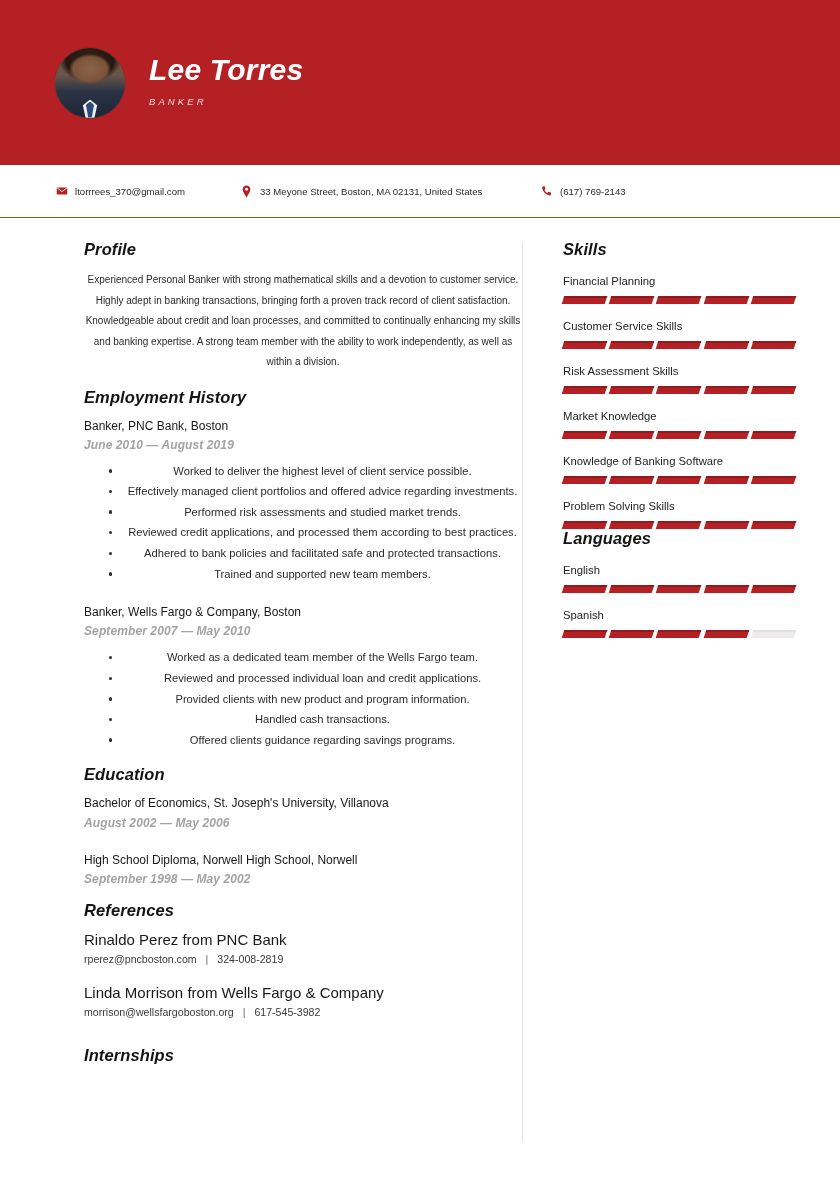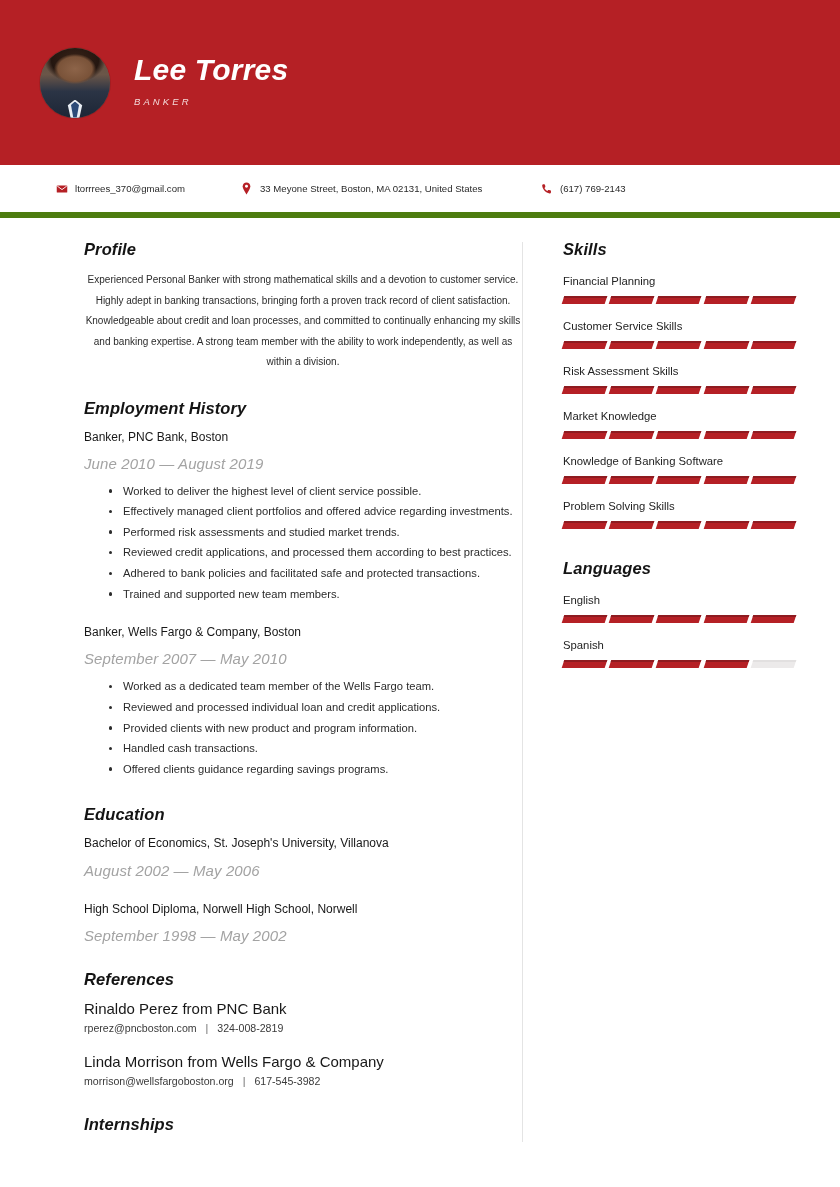--- a/index.html
+++ b/index.html
@@ -23,21 +23,21 @@
     background: #ffffff;
   }
 
   
   .header {
     position: relative;
     height: 165px;
     background: #b52025;
     display: flex;
     align-items: center;
-    padding-left: 40px;
+    padding-left: 55px;
     box-sizing: border-box;
   }
   .avatar {
     width: 70px;
     height: 70px;
     border-radius: 50%;
     overflow: hidden;
     flex: 0 0 auto;
     position: relative;
     background: #6d5a4e;
@@ -101,21 +101,21 @@
     text-transform: uppercase;
   }
 
   
   .contact-bar {
     height: 53px;
     display: flex;
     align-items: center;
     padding: 8px 55px;
     box-sizing: border-box;
-    border-bottom: 6px solid #4d7c0f;
+    border-bottom: 1px solid #4d7c0f;
     margin: 0 0 0 0;
   }
   .contact-inner {
     display: flex;
     align-items: center;
     width: 100%;
   }
   .contact-item {
     display: flex;
     align-items: center;
@@ -162,55 +162,57 @@
   }
 
   h2.section {
     font-size: 16.5px;
     font-weight: bold;
     font-style: italic;
     color: #141414;
     margin: 0 0 11px 0;
     letter-spacing: 0.1px;
   }
-  .col-main h2.section { margin-top: 26px; }
+  .col-main h2.section { margin-top: 15px; }
   .col-main h2.section:first-child { margin-top: 0; }
 
   .profile-text {
     font-size: 10px;
     line-height: 20.5px;
     color: #2b2b2b;
     margin: 0;
     text-align: center;
   }
 
   .entry { margin-top: 14px; }
   .entry:first-of-type { margin-top: 0; }
   .entry-title {
     font-size: 12px;
     color: #181818;
     line-height: 1.35;
   }
   .entry-date {
-    font-size: 15px;
+    font-size: 12px;
     font-style: italic;
     color: #a3a3a3;
-    margin-top: 10px;
+    margin-top: 4px;
     letter-spacing: 0.1px;
+    font-weight: bold;
   }
   ul.bullets {
     margin: 9px 0 0 0;
     padding-left: 39px;
     list-style: none;
   }
   ul.bullets li {
     font-size: 11.2px;
     line-height: 20.6px;
     color: #2b2b2b;
     position: relative;
+    text-align: center;
   }
   ul.bullets li::before {
     content: "";
     position: absolute;
     left: -14px;
     top: 8.5px;
     width: 3.4px;
     height: 3.4px;
     border-radius: 50%;
     background: #2b2b2b;
@@ -227,21 +229,21 @@
   }
   .ref-contact {
     font-size: 10.6px;
     color: #3a3a3a;
     margin-top: 5px;
   }
   .ref-sep { padding: 0 6px; color: #6a6a6a; }
 
   
   .col-side h2.section { margin-bottom: 13px; }
-  .side-block + .side-block { margin-top: 30px; }
+  .side-block + .side-block { }
 
   .skill { margin-bottom: 13px; }
   .skill:last-child { margin-bottom: 0; }
   .skill-label {
     font-size: 11.3px;
     line-height: 19px;
     color: #232323;
     margin-bottom: 5px;
   }
   .bar {

